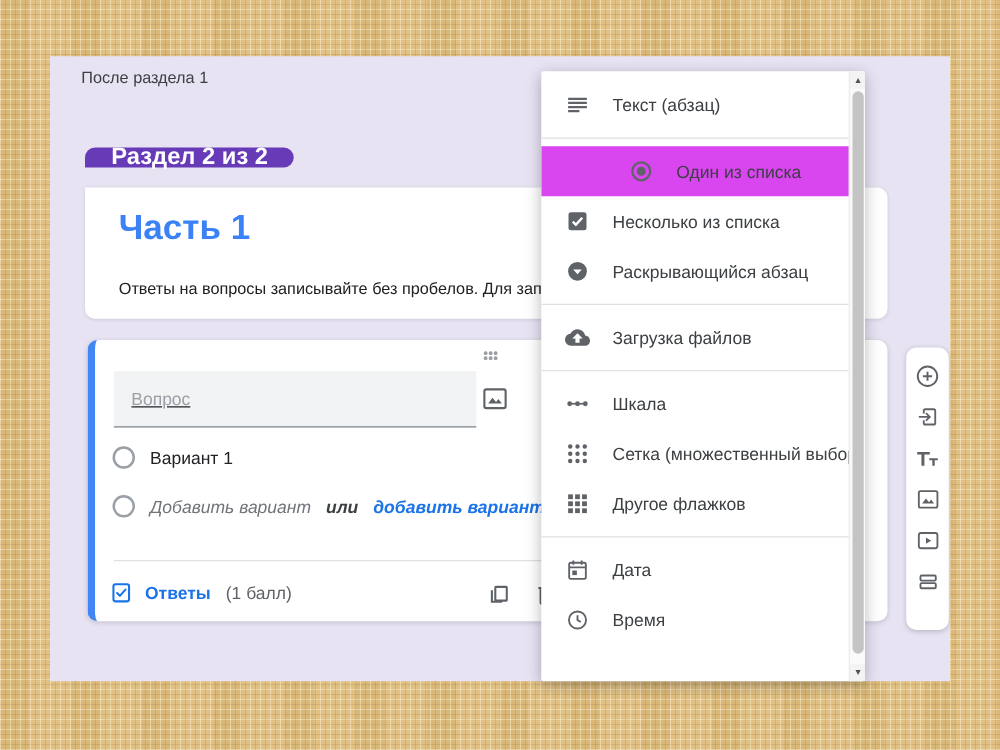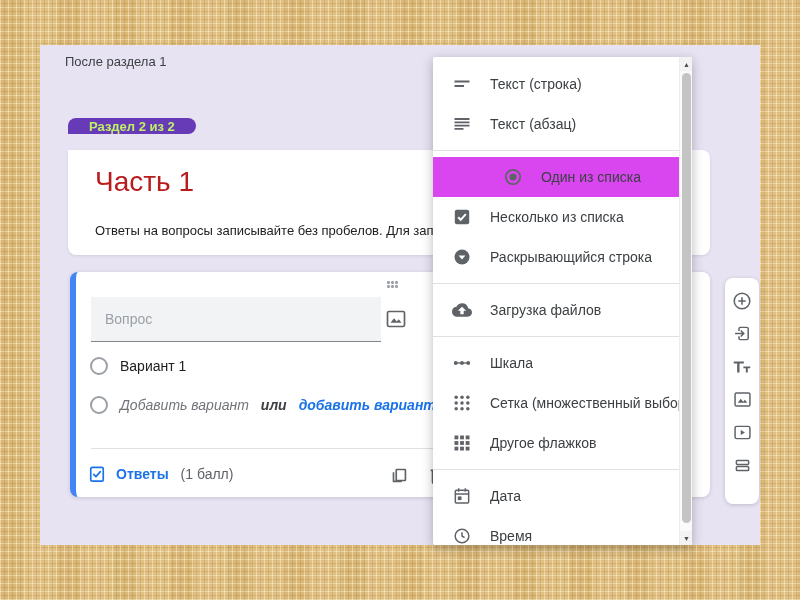--- a/index.html
+++ b/index.html
@@ -14,43 +14,43 @@
     position:relative;
   }
   .stage { position:absolute; left:40px; top:45px; width:720px; height:500px; background:#e8e3f3; }
 
   
   .topbar { position:absolute; left:25px; top:9px; display:flex; gap:5px; font-size:13px; color:#3c4043; }
 
   
   .badge {
     position:absolute; left:28px; top:73px; height:16px; padding:0 21px;
-    background:#673ab7; color:#bef264; font-size:13px; font-weight:bold;
+    background:#673ab7; color:#ffffff; font-size:19px; font-weight:bold;
     display:flex; align-items:center; border-radius:8px 8px 8px 0;
   }
   .section-card {
     position:absolute; left:28px; top:105px; width:642px; height:105px;
     background:#fff; border-radius:0 8px 8px 8px; box-shadow:0 1px 3px rgba(0,0,0,.10);
   }
-  .section-title { position:absolute; left:27px; top:16px; font-size:28px; color:#b91c1c; font-weight:400; }
+  .section-title { position:absolute; left:27px; top:16px; font-size:28px; color:#3b82f6; font-weight:700; }
   .section-desc  { position:absolute; left:27px; top:73px; right:6px; font-size:13px; color:#202124; white-space:nowrap; overflow:hidden; }
 
   
   .question-card {
     position:absolute; left:30px; top:227px; width:640px; height:225px;
     background:#fff; border-radius:8px; border-left:6px solid #4285f4;
     box-shadow:0 1px 4px rgba(0,0,0,.14); z-index:1;
   }
   .drag-handle { position:absolute; left:50%; top:9px; transform:translateX(-50%);
     display:grid; grid-template-columns:repeat(3,4px); grid-auto-rows:4px; }
   .drag-handle i { width:2.5px; height:2.5px; border-radius:50%; background:#9aa0a6; }
   .q-input {
     position:absolute; left:15px; top:25px; width:290px; height:45px;
     background:#f1f3f4; border:none; border-bottom:1px solid #80868b;
-    font-family:inherit; font-size:14px; color:#202124; padding:0 14px; outline:none;
+    font-family:inherit; font-size:14px; color:#202124; padding:0 14px; outline:none;text-decoration:underline;
   }
   .q-input::placeholder { color:#9aa0a6; }
   .icon-btn { background:none; border:none; color:#5f6368; cursor:pointer; padding:0; line-height:0; }
   .img-btn { position:absolute; left:308px; top:35px; }
   .opt-row { position:absolute; left:14px; display:flex; align-items:center; gap:12px;justify-content:flex-end; }
   .radio { width:18px; height:18px; border:2px solid #9aa0a6; border-radius:50%; background:#fff; flex:0 0 auto; }
   .opt1 { top:85px; } .opt2 { top:124px;font-style:italic; }
   .opt-label { font-size:14px; color:#202124; }
   .opt-add   { font-size:14px; color:#70757a; }
   .opt-or    { font-size:14px; color:#3c4043; font-weight:bold; }
@@ -216,28 +216,20 @@
         <svg width="21" height="21" viewBox="0 0 24 24" fill="none" stroke="currentColor" stroke-width="1.7">
           <rect x="5" y="6.2" width="14" height="4.6" rx="1"></rect>
           <rect x="5" y="13.2" width="14" height="4.6" rx="1"></rect>
         </svg>
       </span>
     </button>
   </div>
 
   <div class="type-menu">
 
-    <div class="menu-item">
-      <span class="mi-icon">
-        <svg width="20" height="20" viewBox="0 0 20 20" stroke="currentColor" stroke-width="2" fill="none">
-          <path d="M2.5 7.5h15M2.5 12h9.5"></path>
-        </svg>
-      </span>
-      <span class="mi-label">Текст (строка)</span>
-    </div>
 
     <div class="menu-item">
       <span class="mi-icon">
         <svg width="20" height="20" viewBox="0 0 20 20" stroke="currentColor" stroke-width="1.8" fill="none">
           <path d="M2.5 5h15M2.5 8.3h15M2.5 11.6h15M2.5 14.9h9"></path>
         </svg>
       </span>
       <span class="mi-label">Текст (абзац)</span>
     </div>
 
@@ -263,21 +255,21 @@
       <span class="mi-label">Несколько из списка</span>
     </div>
 
     <div class="menu-item">
       <span class="mi-icon">
         <svg width="20" height="20" viewBox="0 0 20 20">
           <circle cx="10" cy="10" r="7.5" fill="currentColor"></circle>
           <path d="M6.6 8.6h6.8L10 12.4z" fill="#fff"></path>
         </svg>
       </span>
-      <span class="mi-label">Раскрывающийся строка</span>
+      <span class="mi-label">Раскрывающийся абзац</span>
     </div>
 
     <div class="menu-divider"></div>
 
     <div class="menu-item">
       <span class="mi-icon">
         <svg width="20" height="20" viewBox="0 0 24 24">
           <path d="M19.35 10.04A7.49 7.49 0 0 0 12 4C9.11 4 6.6 5.64 5.35 8.04A5.994 5.994 0 0 0 0 14c0 3.31 2.69 6 6 6h13c2.76 0 5-2.24 5-5 0-2.64-2.05-4.78-4.65-4.96z" fill="currentColor"></path>
           <path d="M10 17v-4H7l5-5 5 5h-3v4h-4z" fill="#fff"></path>
         </svg>

